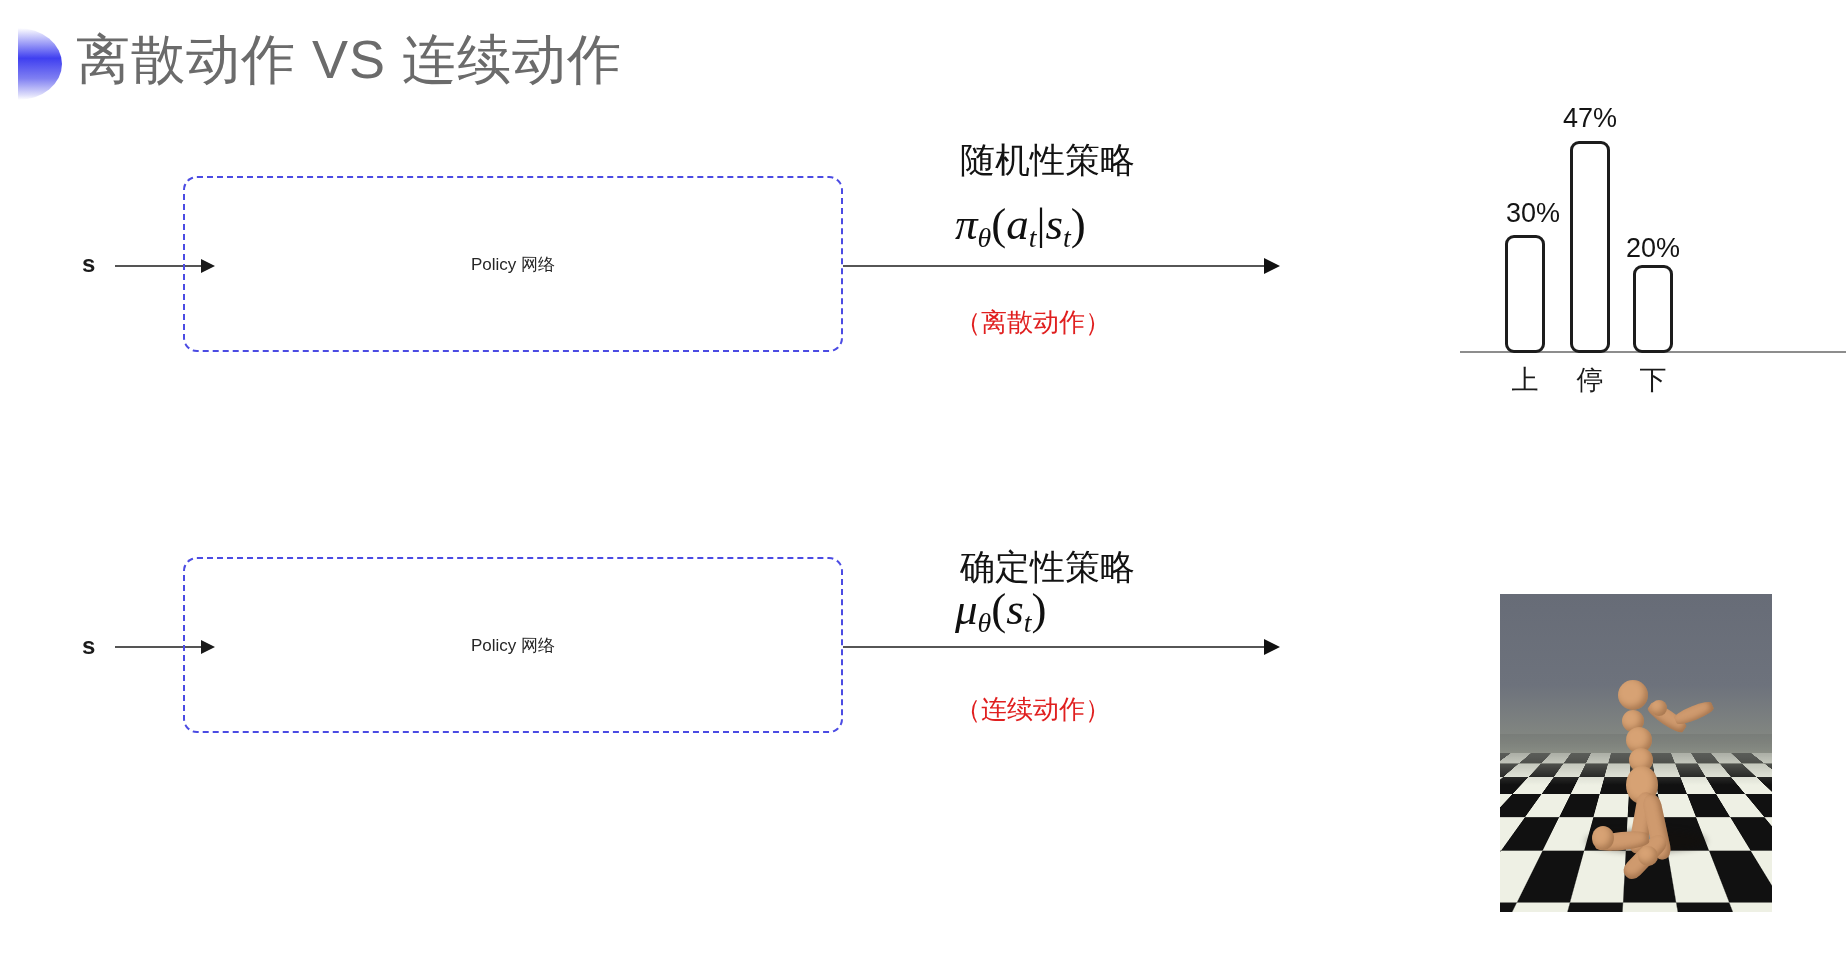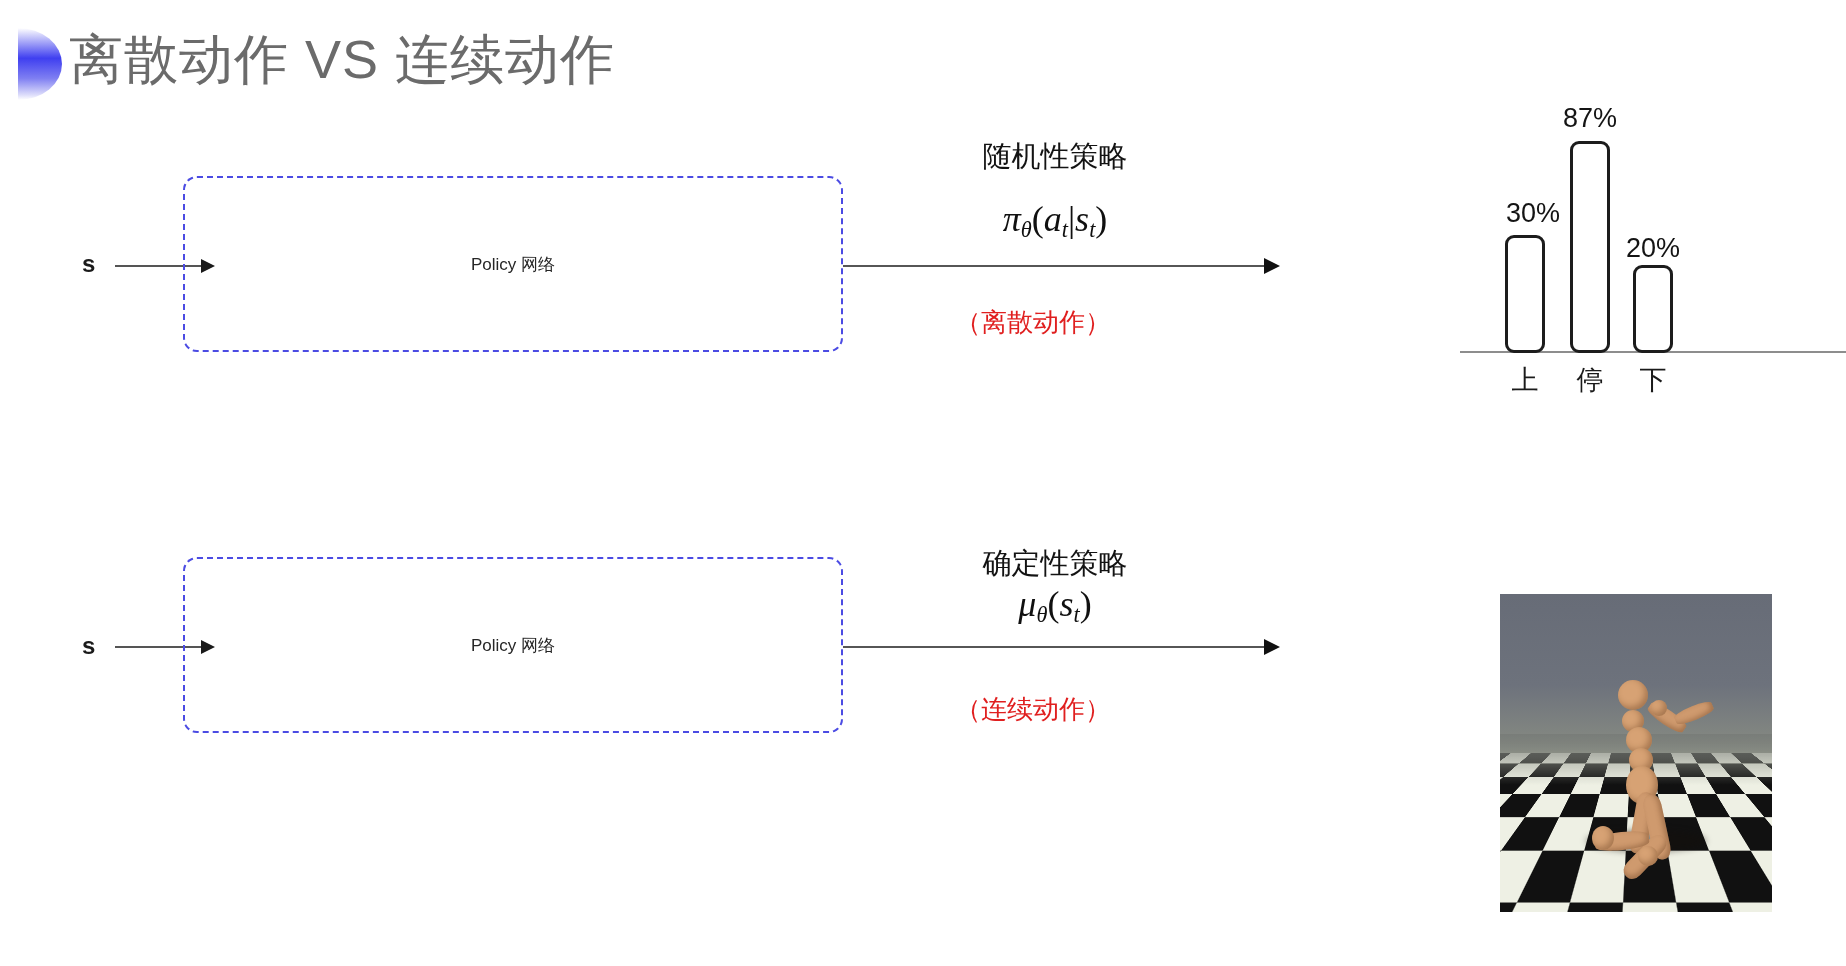--- a/index.html
+++ b/index.html
@@ -26,21 +26,21 @@
     left: 18px;
     top: 28px;
     width: 44px;
     height: 72px;
     border-top-right-radius: 44px 36px;
     border-bottom-right-radius: 44px 36px;
     background: linear-gradient(180deg, #ffffff 0%, #3f3ff0 42%, #7f7ff2 70%, #d9d9fa 92%, #ffffff 100%);
   }
   .slide-title {
     position: absolute;
-    left: 69px;
+    left: 76px;
     top: 20px;
     font-size: 54px;
     line-height: 78px;
     color: #6b6b6b;
     letter-spacing: 1px;
     white-space: nowrap;
     font-weight: 400;
   }
 
   
@@ -91,31 +91,29 @@
     right: -3px;
     top: -7px;
     border-left: 16px solid #111111;
     border-top: 8px solid transparent;
     border-bottom: 8px solid transparent;
   }
 
   
   .policy-caption {
     position: absolute;
-    text-align: center;
-    font-size: 29px;
+    font-size: 35px;
     color: #131313;
     white-space: nowrap;
   }
   .policy-formula {
     position: absolute;
-    text-align: center;
     font-family: "Liberation Serif", "DejaVu Serif", serif;
     font-style: italic;
-    font-size: 36px;
+    font-size: 45px;
     color: #101010;
     white-space: nowrap;
   }
   .policy-formula .sub {
     font-size: 0.62em;
     vertical-align: -0.28em;
     font-style: italic;
   }
   .policy-formula .up {
     font-style: normal;
@@ -242,21 +240,21 @@
 
     <div class="chart" style="left:1460px; top:95px; width:386px; height:300px;">
 
       <div class="chart-baseline" style="top:256px; width:386px;"></div>
 
       <div class="bar" style="left:45px; top:140px; width:40px; height:118px;"></div>
       <div class="bar-value" style="left:23px; top:103px; width:100px;">30%</div>
       <div class="bar-cat" style="left:15px; top:267px; width:100px;">上</div>
 
       <div class="bar" style="left:110px; top:46px; width:40px; height:212px;"></div>
-      <div class="bar-value" style="left:80px; top:8px; width:100px;">87%</div>
+      <div class="bar-value" style="left:80px; top:8px; width:100px;">47%</div>
       <div class="bar-cat" style="left:80px; top:267px; width:100px;">停</div>
 
       <div class="bar" style="left:173px; top:170px; width:40px; height:88px;"></div>
       <div class="bar-value" style="left:143px; top:138px; width:100px;">20%</div>
       <div class="bar-cat" style="left:143px; top:267px; width:100px;">下</div>
     </div>
   </div>
 
   <div>
 

